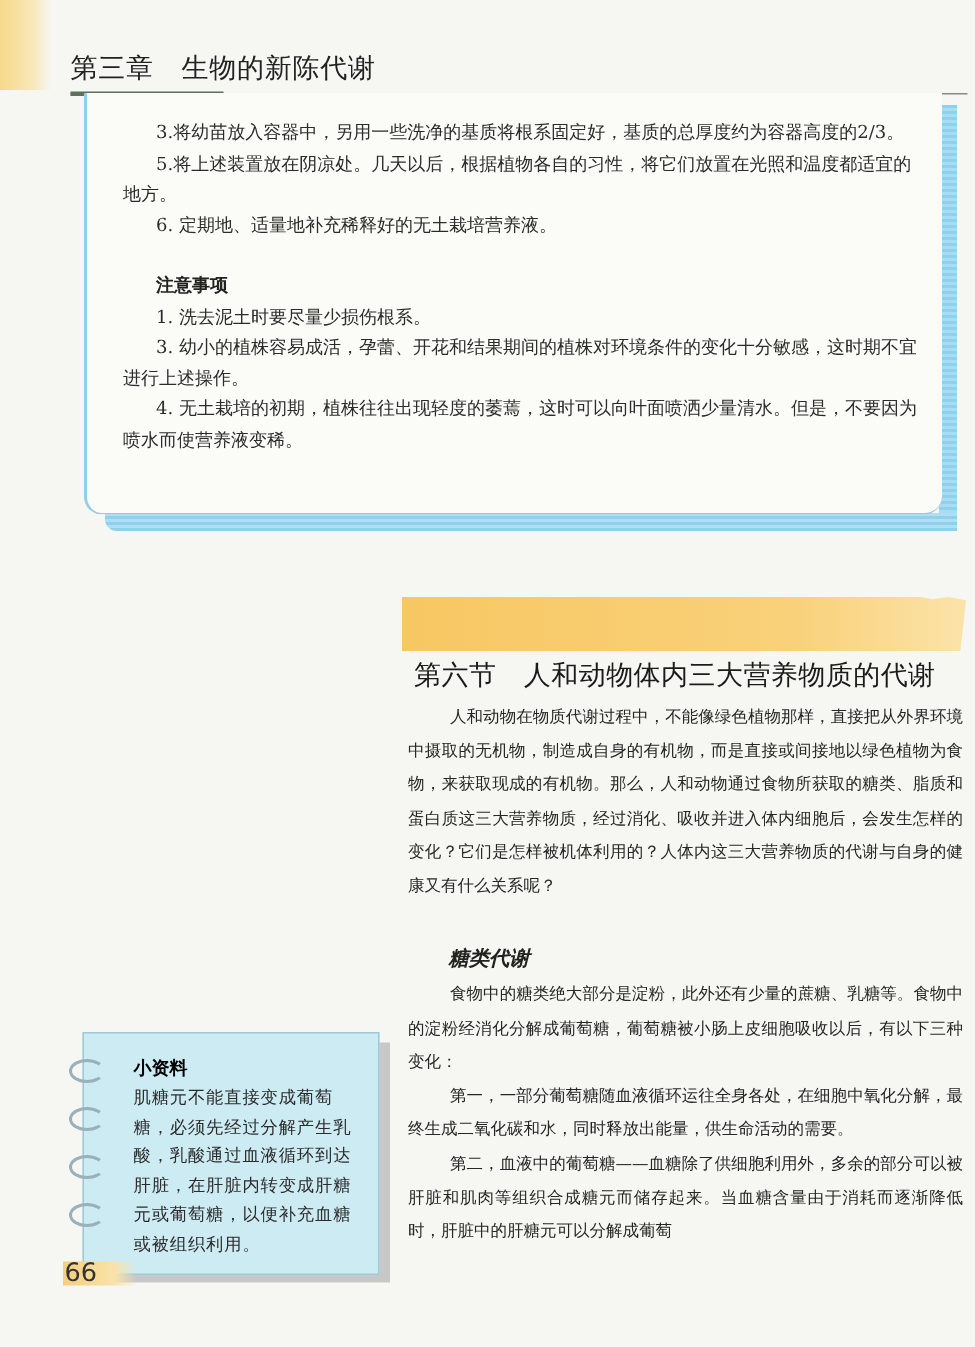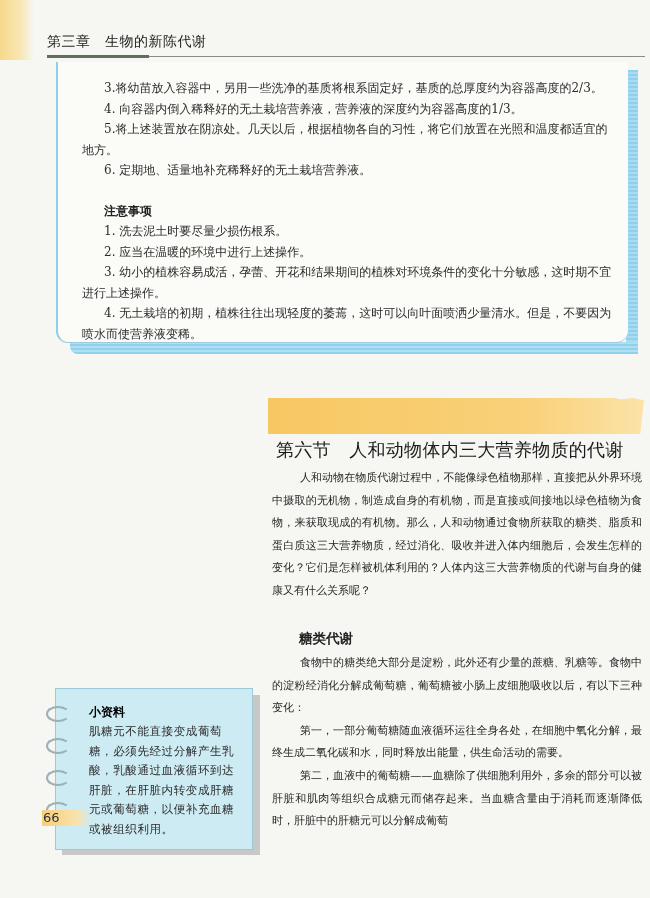--- a/index.html
+++ b/index.html
@@ -10,21 +10,21 @@
     color: #2a2a2a;
   }
   .left-strip {
     position: absolute; left: 0; top: 0; width: 34px; height: 60px;
     background: linear-gradient(90deg, #f6d98a 0%, #f8e6b4 60%, rgba(246,246,242,0) 100%);
   }
   .header {
     position: absolute; left: 47px; top: 33px; width: 598px;
   }
   .header-title {
-    font-size: 14px; color: #222; letter-spacing: 0.5px; white-space: pre;
+    font-size: 18px; color: #222; letter-spacing: 0.5px; white-space: pre;
     font-family: "DejaVu Sans", sans-serif;
   }
   .header-rule {
     position: relative; margin-top: 5px; height: 1px; background: #8a8a8a;
   }
   .header-rule::before {
     content: ""; position: absolute; left: 0; top: -1px; width: 102px; height: 3px; background: #5f6f5c;
   }
   
   .exp-box {
@@ -66,21 +66,21 @@
     margin-top: 33px;
   }
   .body-text {
     position: absolute; left: 272px; width: 370px;
     font-size: 11px; line-height: 22.6px; color: #262626;
   }
   .body-text p { margin: 0; text-indent: 28px; text-align: justify; }
   .intro { top: 467px; }
   .sub-hd {
     position: absolute; left: 299px; top: 630px;
-    font-family: "DejaVu Sans", sans-serif; font-weight: bold; font-size: 13.5px; color: #222;
+    font-family: "DejaVu Sans", sans-serif; font-weight: bold; font-size: 13.5px; color: #222; font-style: italic;
   }
   .sugar { top: 652px; }
   
   .note-shadow {
     position: absolute; left: 62px; top: 695px; width: 198px; height: 160px;
     background: #c8c8c8;
   }
   .note {
     position: absolute; left: 55px; top: 688px; width: 196px; height: 160px;
     background: #cdebf3;
@@ -93,47 +93,45 @@
   }
   .note-title {
     position: absolute; left: 89px; top: 704px;
     font-family: "DejaVu Sans", sans-serif; font-weight: bold; font-size: 12px; color: #000000;
   }
   .note-body {
     position: absolute; left: 89px; top: 722px; width: 150px;
     font-size: 11.5px; line-height: 19.5px; color: #2b2b2b; letter-spacing: 0.6px;
   }
   .page-num {
-    position: absolute; left: 42px; top: 810px; width: 48px; height: 16px;
+    position: absolute; left: 42px; top: 841px; width: 48px; height: 16px;
     background: linear-gradient(90deg, #f5cf7c 0%, #f9e2ab 70%, rgba(250,235,190,0) 100%);
-    font-family: "DejaVu Sans", sans-serif; font-size: 13px; color: #333; padding-left: 1px; line-height: 16px;
+    font-family: "DejaVu Sans", sans-serif; font-size: 17px; color: #333; padding-left: 1px; line-height: 16px;
   }
 </style>
 </head>
 <body>
 
 <div class="left-strip"></div>
 
 <div class="header">
   <div class="header-title">第三章　生物的新陈代谢</div>
   <div class="header-rule"></div>
 </div>
 
 <div class="exp-box-right"></div>
 <div class="exp-box-bottom"></div>
 <div class="exp-box"></div>
 
 <div class="exp-content">
   <p>3.将幼苗放入容器中，另用一些洗净的基质将根系固定好，基质的总厚度约为容器高度的2/3。</p>
-  <p>4. 向容器内倒入稀释好的无土栽培营养液，营养液的深度约为容器高度的1/3。</p>
   <p>5.将上述装置放在阴凉处。几天以后，根据植物各自的习性，将它们放置在光照和温度都适宜的地方。</p>
   <p>6. 定期地、适量地补充稀释好的无土栽培营养液。</p>
   <div class="hd">注意事项</div>
   <p>1. 洗去泥土时要尽量少损伤根系。</p>
-  <p>2. 应当在温暖的环境中进行上述操作。</p>
   <p>3. 幼小的植株容易成活，孕蕾、开花和结果期间的植株对环境条件的变化十分敏感，这时期不宜进行上述操作。</p>
   <p>4. 无土栽培的初期，植株往往出现轻度的萎蔫，这时可以向叶面喷洒少量清水。但是，不要因为喷水而使营养液变稀。</p>
 </div>
 
 <div class="sec-title"></div>
 <div class="sec-title-text">第六节　人和动物体内三大营养物质的代谢</div>
 
 <div class="body-text intro">
   <p>人和动物在物质代谢过程中，不能像绿色植物那样，直接把从外界环境中摄取的无机物，制造成自身的有机物，而是直接或间接地以绿色植物为食物，来获取现成的有机物。那么，人和动物通过食物所获取的糖类、脂质和蛋白质这三大营养物质，经过消化、吸收并进入体内细胞后，会发生怎样的变化？它们是怎样被机体利用的？人体内这三大营养物质的代谢与自身的健康又有什么关系呢？</p>
 </div>

